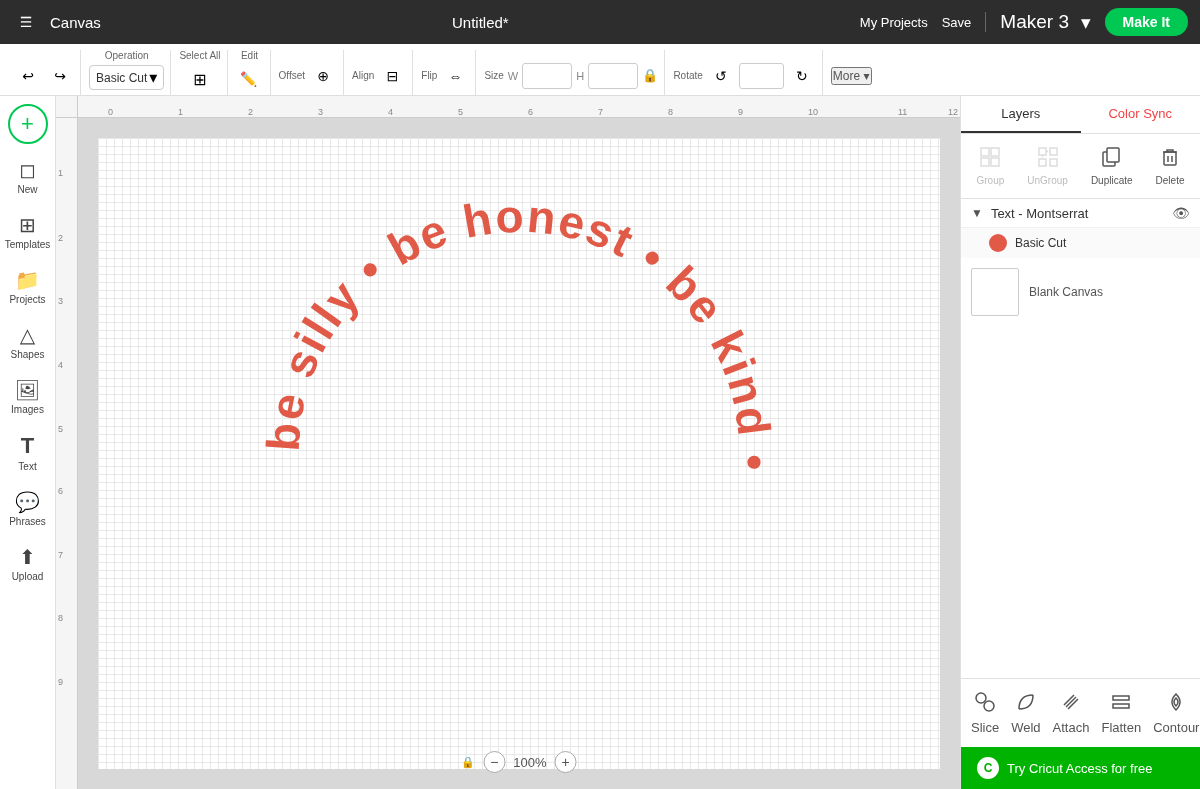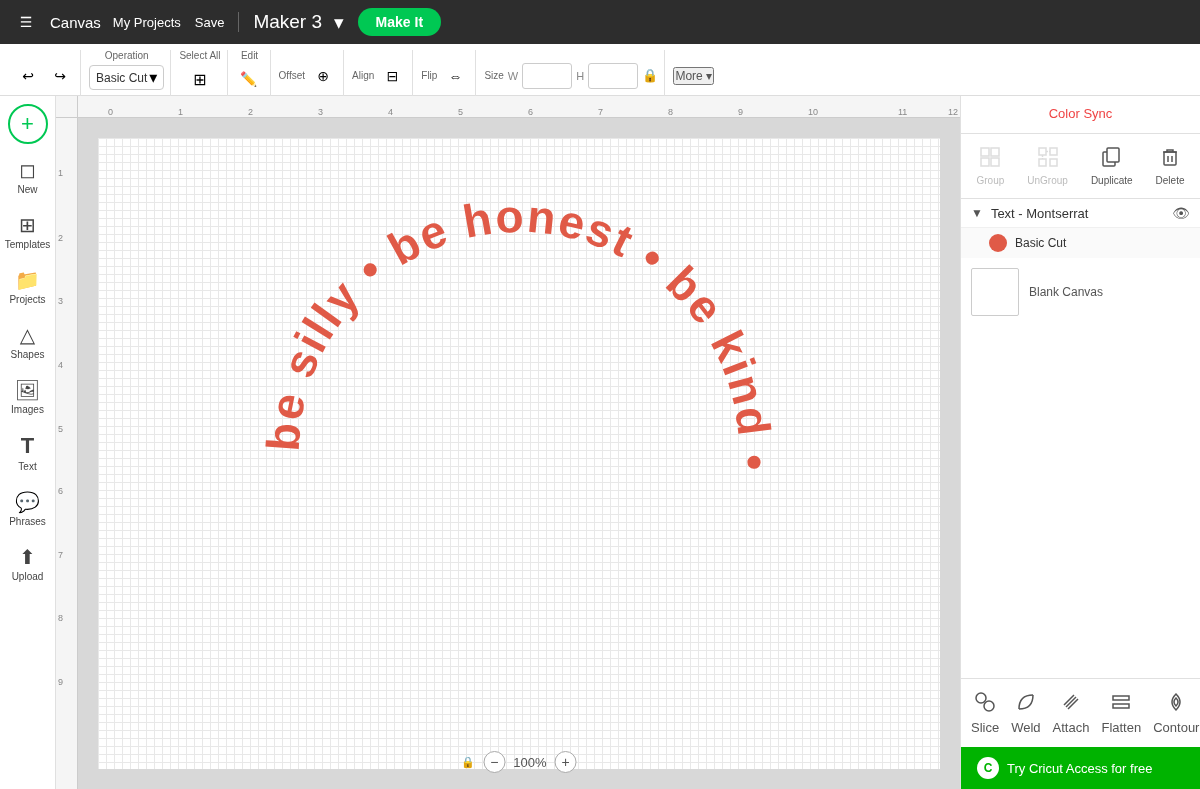--- a/index.html
+++ b/index.html
@@ -88,20 +88,23 @@
     .cricut-logo { width: 22px; height: 22px; background: #fff; border-radius: 50%; display: flex; align-items: center; justify-content: center; color: #00b300; font-size: 12px; font-weight: 900; flex-shrink: 0; }
   </style>
 </head>
 <body>
 
 <div class="topbar">
   <div class="topbar-left">
     <button class="hamburger-icon toolbar-btn">☰</button>
     <span class="app-title">Canvas</span>
   </div>
+  <div class="topbar-center">
+    <span class="doc-title">Untitled*</span>
+  </div>
   <div class="topbar-right">
     <button class="my-projects-btn">My Projects</button>
     <button class="save-btn">Save</button>
     <div class="divider-v"></div>
     <button class="maker-select">
       <span>Maker 3</span>
       <span>▾</span>
     </button>
     <button class="make-it-btn">Make It</button>
   </div>
@@ -140,20 +143,28 @@
     <button class="toolbar-btn">⇔</button>
   </div>
   <div class="toolbar-group">
     <span class="toolbar-label">Size</span>
     <div style="display:flex;gap:4px;align-items:center;">
       <span style="font-size:11px;color:#888;">W</span>
       <input class="toolbar-input" value="" style="width: 50px;">
       <span style="font-size:11px;color:#888;">H</span>
       <input class="toolbar-input" value="" style="width: 50px;">
       <span style="font-size:13px;color:#aaa;cursor:pointer;">🔒</span>
+    </div>
+  </div>
+  <div class="toolbar-group">
+    <span class="toolbar-label">Rotate</span>
+    <div style="display:flex;gap:4px;align-items:center;">
+      <button class="toolbar-btn" style="font-size:14px;">↺</button>
+      <input class="toolbar-input" value="" style="width: 45px;">
+      <button class="toolbar-btn" style="font-size:14px;">↻</button>
     </div>
   </div>
   <div class="toolbar-group">
     <button class="more-btn">More ▾</button>
   </div>
 </div>
 
 <div class="main">
 
   <div class="sidebar">
@@ -254,20 +265,21 @@
         <button class="zoom-btn">−</button>
         <span>100%</span>
         <button class="zoom-btn">+</button>
       </div>
     </div>
   </div>
 
   <div class="right-panel">
 
     <div class="panel-tabs">
+      <div class="panel-tab active">Layers</div>
       <div class="panel-tab">Color Sync</div>
     </div>
 
     <div class="panel-actions">
       <div class="panel-action disabled">
         <div class="panel-action-icon">
           <svg width="22" height="22" viewBox="0 0 22 22" fill="none">
             <rect x="2" y="2" width="8" height="8" stroke="#aaa" stroke-width="1.5" fill="none"></rect>
             <rect x="12" y="2" width="8" height="8" stroke="#aaa" stroke-width="1.5" fill="none"></rect>
             <rect x="2" y="12" width="8" height="8" stroke="#aaa" stroke-width="1.5" fill="none"></rect>

